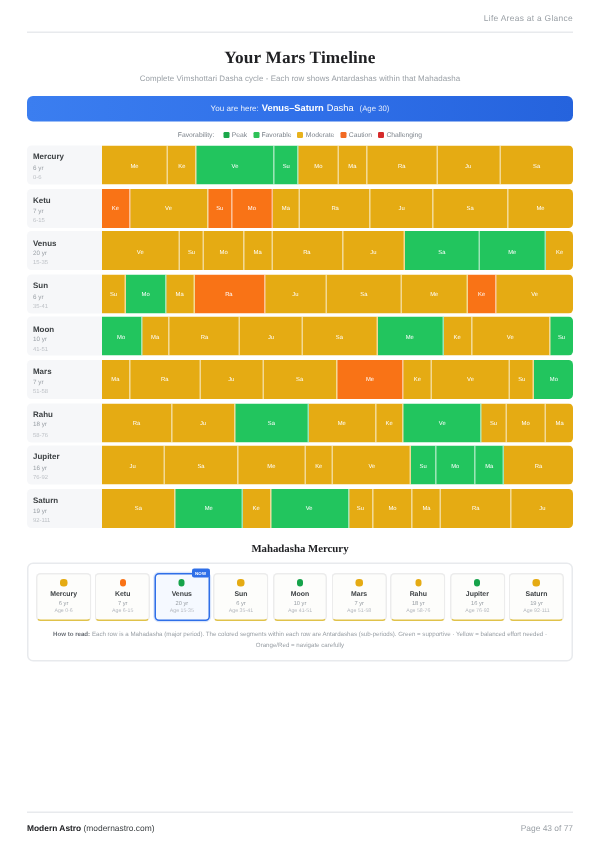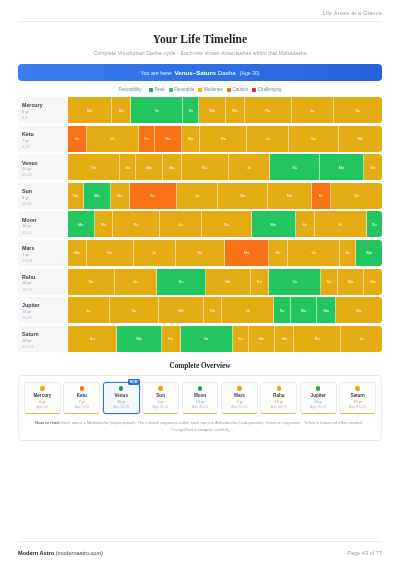--- a/index.html
+++ b/index.html
@@ -142,21 +142,21 @@
 </style>
 </head>
 <body>
 
 <div class="page">
 
   <div class="runhead">Life Areas at a Glance</div>
   <div class="runhead-rule"></div>
 
   <div class="title-wrap">
-    <div class="title">Your Life Timeline</div>
+    <div class="title">Your Mars Timeline</div>
     <div class="subtitle">Complete Vimshottari Dasha cycle - Each row shows Antardashas within that Mahadasha</div>
   </div>
 
   <div class="banner">
     <span class="lead">You are here:</span>
     <span class="strong">Venus–Saturn</span>
     <span class="dasha">Dasha</span>
     <span class="age">(Age 30)</span>
   </div>
 
@@ -344,21 +344,21 @@
           <div class="seg" style="flex: 20 0 0px; background: rgb(34, 197, 94);">Ve</div>
           <div class="seg" style="flex: 6 0 0px; background: rgb(229, 171, 19);">Su</div>
           <div class="seg" style="flex: 10 0 0px; background: rgb(229, 171, 19);">Mo</div>
           <div class="seg" style="flex: 7 0 0px; background: rgb(229, 171, 19);">Ma</div>
           <div class="seg" style="flex: 18 0 0px; background: rgb(229, 171, 19);">Ra</div>
           <div class="seg" style="flex: 16 0 0px; background: rgb(229, 171, 19);">Ju</div>
         </div>
       </div>
     </div>
 
-  <div class="ov-title">Complete Overview</div>
+  <div class="ov-title">Mahadasha Mercury</div>
 
   <div class="ov-wrap">
     <div class="ov-cards" id="ov-cards">
         <div class="ovc">
           <div class="dot" style="background: rgb(229, 171, 19);"></div>
           <div class="nm">Mercury</div>
           <div class="du">6 yr</div>
           <div class="ag">Age 0-6</div>
         </div>
         <div class="ovc">

